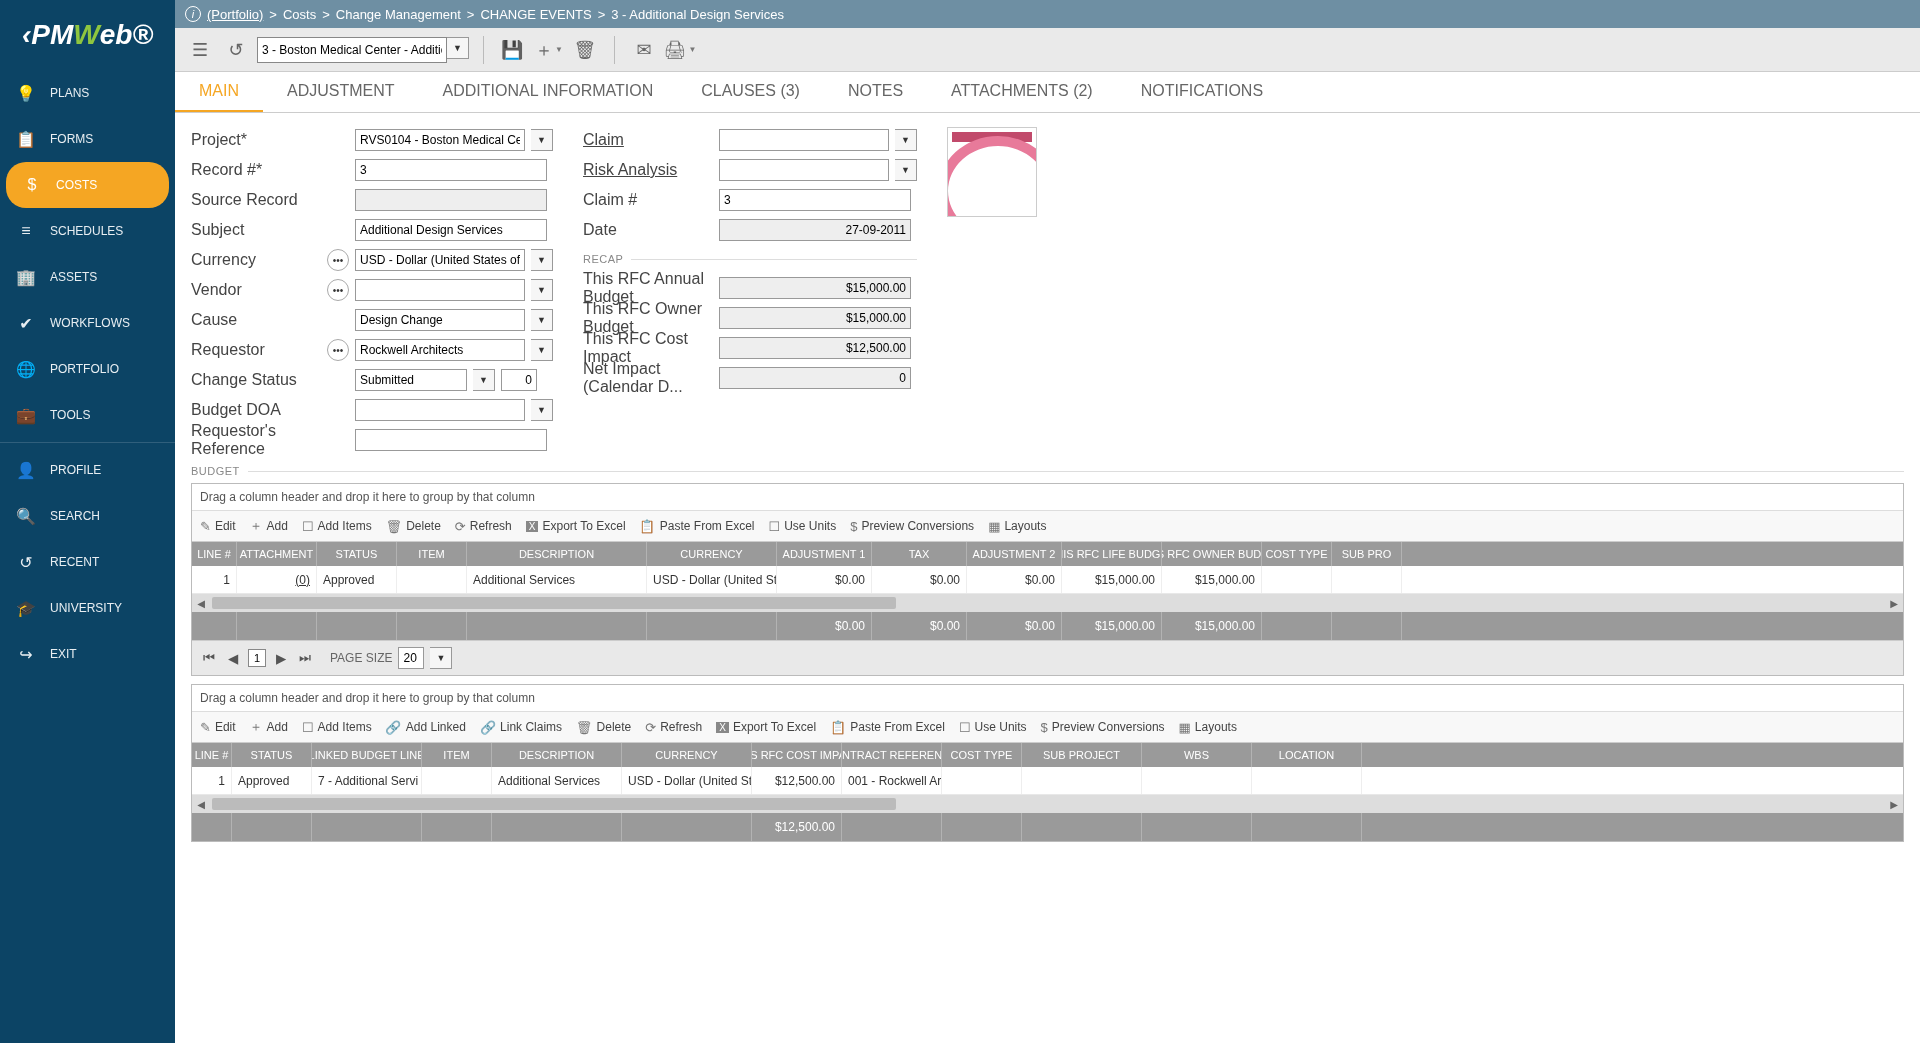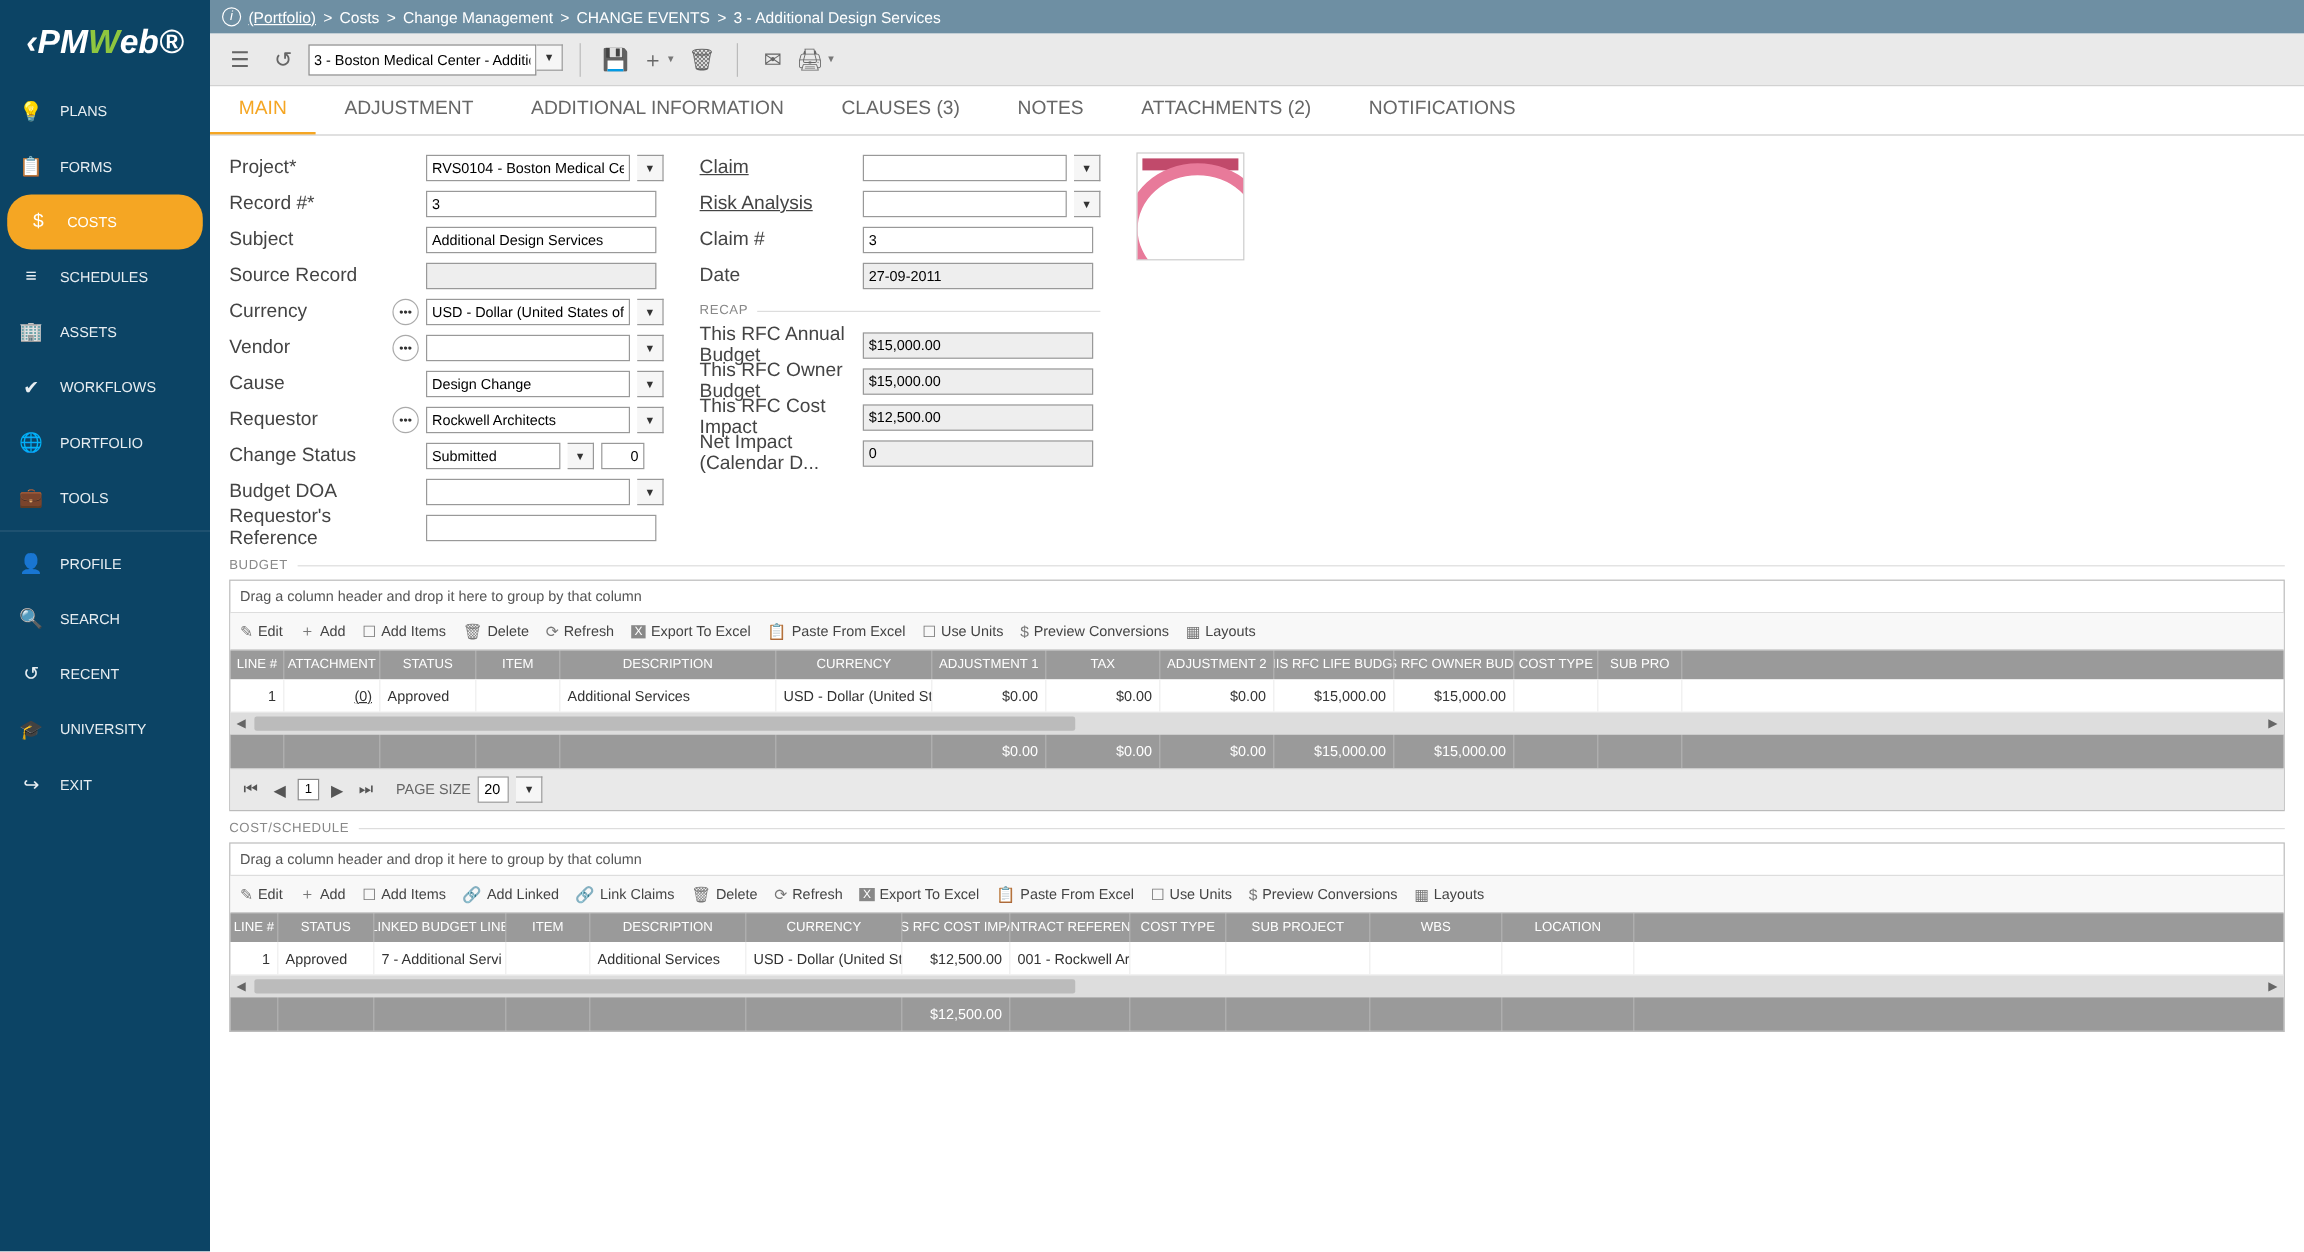--- a/index.html
+++ b/index.html
@@ -36,21 +36,21 @@
 .tab.active { color: #f5a623; border-bottom-color: #f5a623; }
 
 
 .content { flex: 1; overflow: auto; padding: 14px 16px; }
 .form-grid { display: flex; gap: 30px; margin-bottom: 12px; }
 .form-col { display: flex; flex-direction: column; gap: 4px; }
 .form-row { display: flex; align-items: center; gap: 6px; height: 26px; }
 .form-label { width: 130px; font-size: 16px; color: #444; }
 .form-label.link { text-decoration: underline; cursor: pointer; }
 .form-input { height: 22px; border: 1px solid #999; padding: 0 4px; font-size: 12px; background: #fff; }
-.form-input.ro { background: #eee; }
+.form-input.ro { background: #eee; text-align: right; }
 .form-input.w170 { width: 170px; }
 .form-dd { width: 22px; height: 22px; border: 1px solid #999; border-left: none; background: #f6f6f6; cursor: pointer; display: flex; align-items: center; justify-content: center; font-size: 9px; }
 .dot-btn { width: 22px; height: 22px; border: 1px solid #aaa; border-radius: 11px; background: #fff; cursor: pointer; font-size: 10px; display: flex; align-items: center; justify-content: center; }
 .section-label { color: #888; font-size: 11px; letter-spacing: 0.5px; display: flex; align-items: center; gap: 8px; margin: 6px 0; text-align: right; }
 .section-label::after { content: ''; flex: 1; border-top: 1px solid #ddd; }
 
 
 .grid-panel { border: 1px solid #bbb; margin-bottom: 8px; }
 .grid-group-hint { padding: 6px 8px; color: #555; border-bottom: 1px solid #ddd; font-size: 12px; }
 .grid-toolbar { display: flex; align-items: center; gap: 14px; padding: 6px 8px; background: #f8f8f8; border-bottom: 1px solid #ccc; flex-wrap: wrap; }
@@ -223,28 +223,28 @@
             <span style="width:22px;"></span>
             <input class="form-input w170" value="RVS0104 - Boston Medical Center" style="">
               <span class="form-dd">▼</span>
           </div>
           <div class="form-row">
             <span class="form-label">Record #*</span>
             <span style="width:22px;"></span>
             <input class="form-input" style="width: 192px;" value="3">
           </div>
           <div class="form-row">
+            <span class="form-label">Source Record</span>
+            <span style="width:22px;"></span>
+            <input class="form-input ro" style="width: 192px; text-align: left;" value="">
+          </div>
+          <div class="form-row">
             <span class="form-label">Subject</span>
             <span style="width:22px;"></span>
             <input class="form-input" style="width: 192px;" value="Additional Design Services">
-          </div>
-          <div class="form-row">
-            <span class="form-label">Source Record</span>
-            <span style="width:22px;"></span>
-            <input class="form-input ro" style="width: 192px; text-align: left;" value="">
           </div>
           <div class="form-row">
             <span class="form-label">Currency</span>
             <span class="dot-btn">•••</span>
             <input class="form-input w170" value="USD - Dollar (United States of Ameri" style="">
               <span class="form-dd">▼</span>
           </div>
           <div class="form-row">
             <span class="form-label">Vendor</span>
             <span class="dot-btn">•••</span>
@@ -428,21 +428,20 @@
           <button class="pg-btn">◀</button>
           <input class="pg-num" value="1" style="">
           <button class="pg-btn">▶</button>
           <button class="pg-btn">⏭</button>
           <span style="margin-left:10px;color:#666">PAGE SIZE</span>
           <input class="form-input" style="width: 26px;" value="20">
             <span class="form-dd">▼</span>
         </div>
       </div>
 
-      <div class="section-label">COST/SCHEDULE</div>
       <div class="grid-panel">
         <div class="grid-group-hint">Drag a column header and drop it here to group by that column</div>
         <div class="grid-toolbar">
           <span class="gt-btn">
               <span class="gt-icon">✎</span>
               <span>Edit</span>
             </span>
           <span class="gt-btn">
               <span class="gt-icon">＋</span>
               <span>Add</span>

